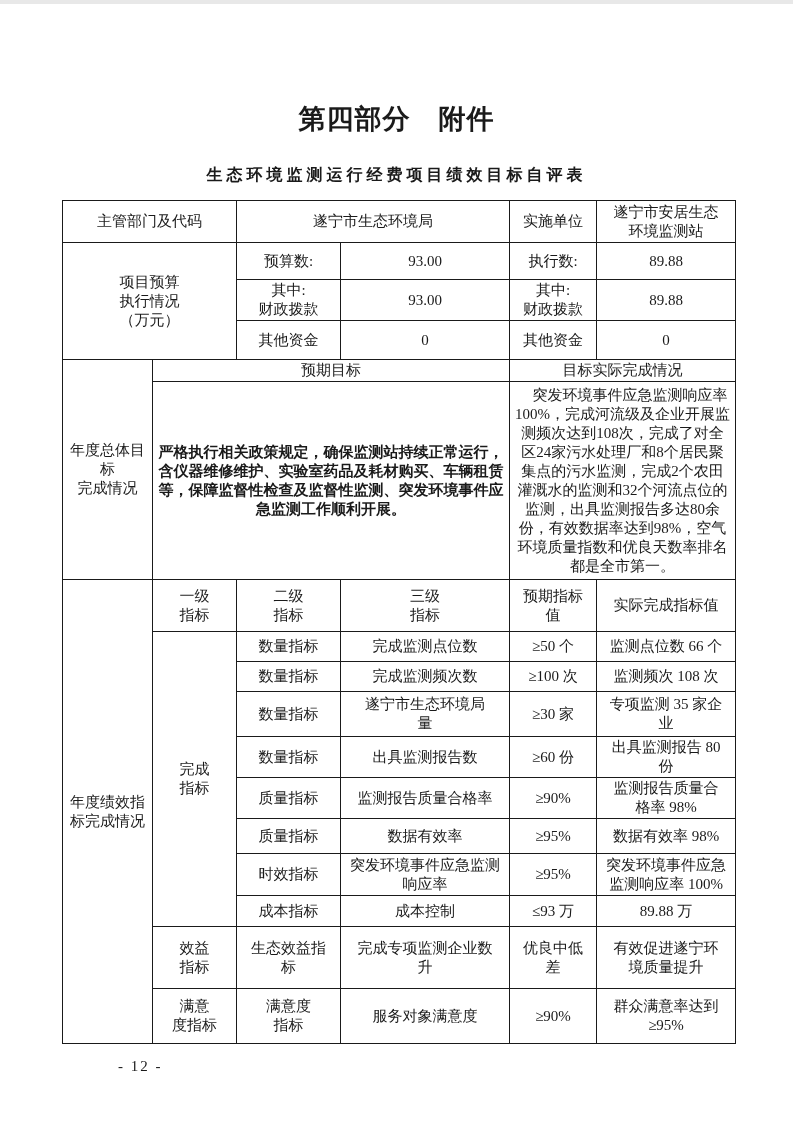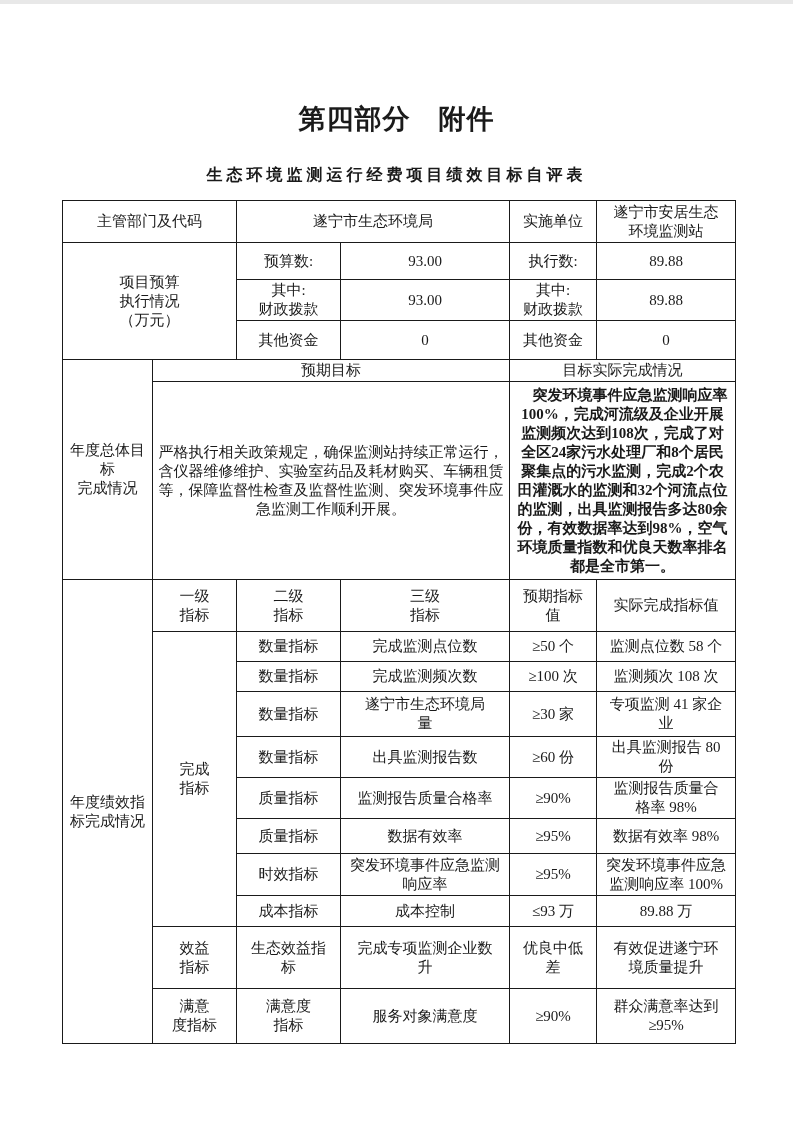--- a/index.html
+++ b/index.html
@@ -44,28 +44,28 @@
     line-height:19px;
     padding:1px 4px;
     white-space:pre-line;
     overflow:hidden;
   }
   td.para{
     text-align:justify;
     text-align-last:center;
     padding:2px 7px;
     line-height:21px;
+    font-weight:bold;
   }
   td.para2{
     text-align:justify;
     text-align-last:center;
     text-indent:1em;
     padding:0 5px;
     line-height:19.6px;
-    font-weight:bold;
   }
   .page-number{
     margin:14px 0 0 118px;
     font-size:15px;
     letter-spacing:2px;
   }
 </style>
 </head>
 <body>
 
@@ -141,34 +141,34 @@
 值</td>
         <td>实际完成指标值</td>
       </tr>
 
       <tr style="height:30px">
         <td rowspan="8">完成
 指标</td>
         <td>数量指标</td>
         <td>完成监测点位数</td>
         <td>≥50 个</td>
-        <td>监测点位数 58 个</td>
+        <td>监测点位数 66 个</td>
       </tr>
       <tr style="height:30px">
         <td>数量指标</td>
         <td>完成监测频次数</td>
         <td>≥100 次</td>
         <td>监测频次 108 次</td>
       </tr>
       <tr style="height:45px">
         <td>数量指标</td>
         <td>遂宁市生态环境局
 量</td>
         <td>≥30 家</td>
-        <td>专项监测 41 家企
+        <td>专项监测 35 家企
 业</td>
       </tr>
       <tr style="height:39px">
         <td>数量指标</td>
         <td>出具监测报告数</td>
         <td>≥60 份</td>
         <td>出具监测报告 80
 份</td>
       </tr>
       <tr style="height:38px">
@@ -216,14 +216,15 @@
         <td>满意度
 指标</td>
         <td>服务对象满意度</td>
         <td>≥90%</td>
         <td>群众满意率达到
 ≥95%</td>
       </tr>
     </tbody>
   </table>
 
+  <div class="page-number">- 12 -</div>
 
 </div>
 
 </body></html>

